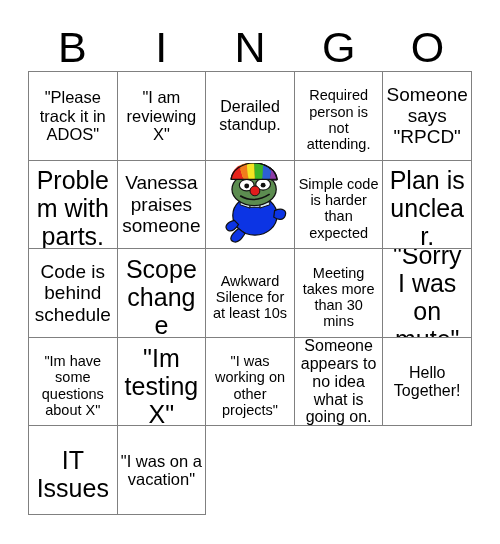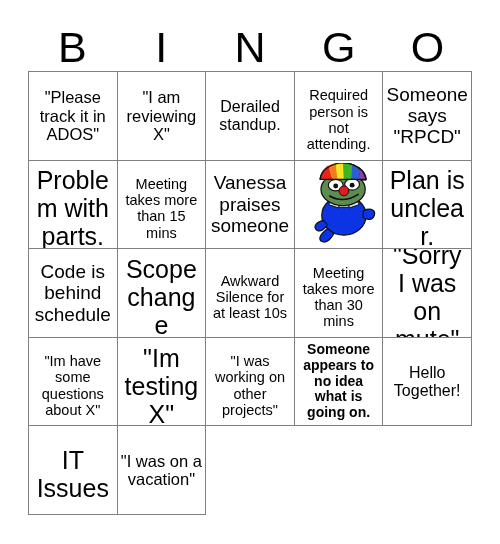--- a/index.html
+++ b/index.html
@@ -78,21 +78,21 @@
     word-wrap: break-word;
     hyphens: none;
   }
 
   
   .fs-xxl .cell-text { font-size: 25px; margin-top: 8px; }
   .fs-xl  .cell-text { font-size: 16px; }
   .fs-lg  .cell-text { font-size: 19px; }
   .fs-md  .cell-text { font-size: 16.5px; }
   .fs-sm  .cell-text { font-size: 14.5px; margin-top: 8px; }
-  .fs-xs  .cell-text { font-size: 14px; font-weight: bold; }
+  .fs-xs  .cell-text { font-size: 16px; }
 
   
   .cell.image-cell {
     padding: 0;
   }
   .pepe {
     width: 82px;
     height: 82px;
     display: block;
   }
@@ -121,23 +121,20 @@
         <span class="cell-text">Derailed standup.</span>
       </div>
       <div class="cell fs-sm">
         <span class="cell-text">Required person is not attending.</span>
       </div>
       <div class="cell fs-lg">
         <span class="cell-text">Someone says "RPCD"</span>
       </div>
       <div class="cell fs-xxl">
         <span class="cell-text">Problem with parts.</span>
-      </div>
-      <div class="cell fs-sm">
-        <span class="cell-text">Meeting takes more than 15 mins</span>
       </div>
       <div class="cell fs-lg">
         <span class="cell-text">Vanessa praises someone</span>
       </div>
       <div class="cell fs-md image-cell">
 <svg class="pepe" viewBox="0 0 100 100" xmlns="http://www.w3.org/2000/svg">
 
   <ellipse cx="56" cy="64" rx="27" ry="24" fill="#0c34e4" stroke="#101010" stroke-width="1.5"></ellipse>
 
   <path d="M36 80 C26 88 24 94 30 96 C36 98 40 92 44 86 Z" fill="#0c34e4" stroke="#101010" stroke-width="1.5"></path>
@@ -177,20 +174,23 @@
     <path d="M46 0.2 C49 0 52 0 55 0.2 L56 20 L48 20 Z" fill="#f4e422"></path>
     <path d="M55 0.2 C59 0.4 63 1.3 66 2.6 L65 20 L56 20 Z" fill="#3cb428"></path>
     <path d="M66 2.6 C70 4.2 74 7 76 10 L74 20 L65 20 Z" fill="#2d5fd4"></path>
     <path d="M76 10 C79 13.4 81 16.8 82 20 L74 20 Z" fill="#8c3ca8"></path>
   </g>
   <path d="M27 20 C28 9 40 0 55 0 C70 0 82 9 83 20 Z" fill="none" stroke="#101010" stroke-width="1.5"></path>
 
   <path d="M28 24 C30 15 40 12 55 12 C70 12 80 15 82 24 C82 20 82 20 82 20 L28 20 Z" fill="#5c8c50" opacity="0"></path>
 </svg>
       </div>
+      <div class="cell fs-sm">
+        <span class="cell-text">Simple code is harder than expected</span>
+      </div>
       <div class="cell fs-xxl">
         <span class="cell-text">Plan is unclear.</span>
       </div>
       <div class="cell fs-lg">
         <span class="cell-text">Code is behind schedule</span>
       </div>
       <div class="cell fs-xxl">
         <span class="cell-text">Scope change</span>
       </div>
       <div class="cell fs-sm">

